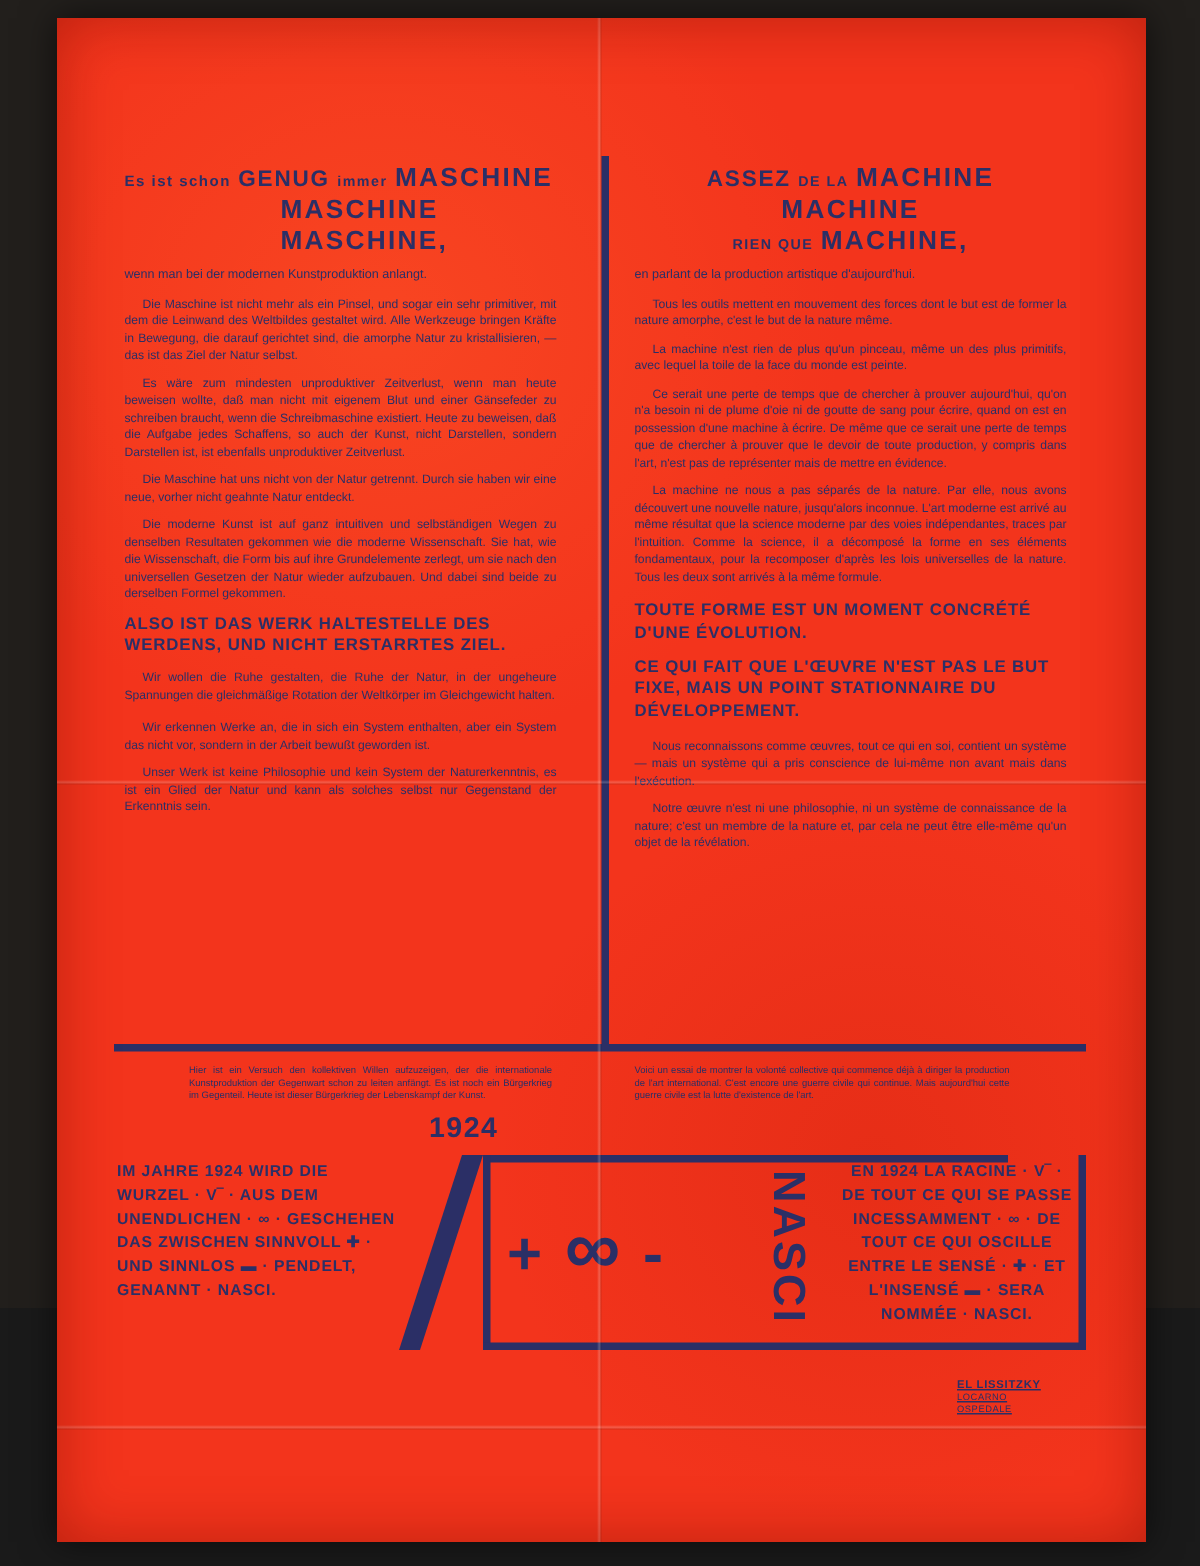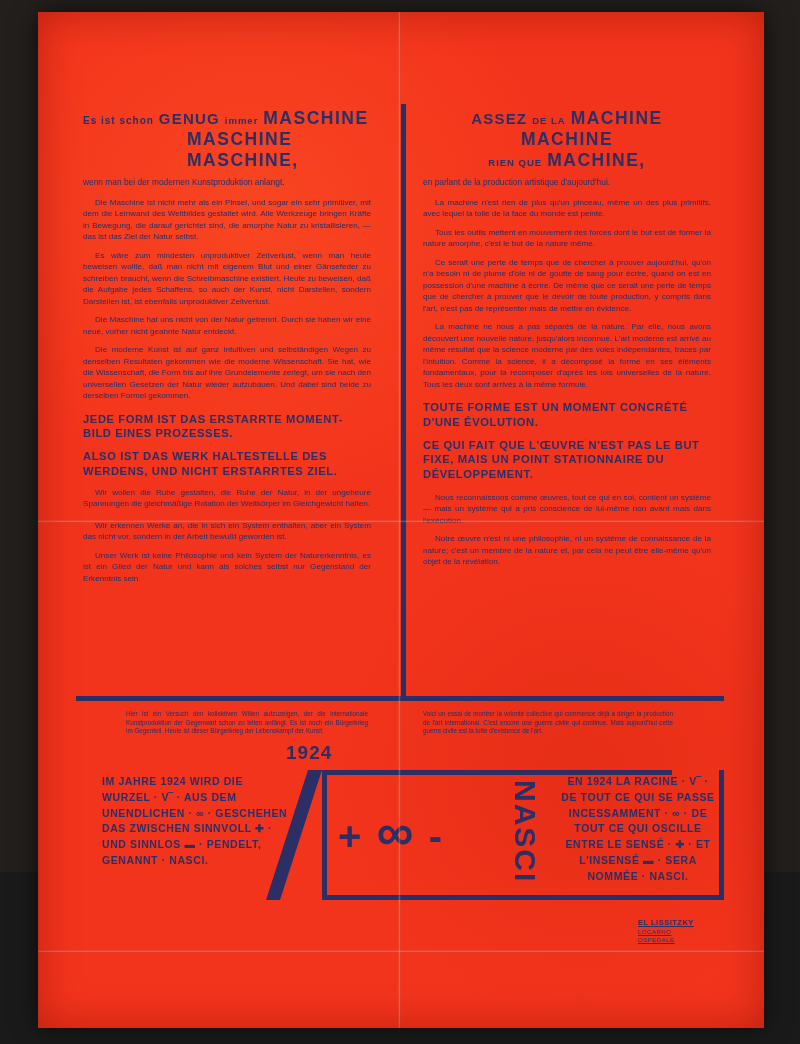--- a/index.html
+++ b/index.html
@@ -121,21 +121,20 @@
   }
 
   
   .bottom-left {
     position: absolute;
     color: #2b2f66;
     font-size: 10.5px;
     font-weight: bold;
     line-height: 1.5;
     letter-spacing: 0.6px;
-    margin-left: 24px;
   }
   .bottom-right {
     position: absolute;
     color: #2b2f66;
     font-size: 10.5px;
     font-weight: bold;
     line-height: 1.5;
     letter-spacing: 0.6px;
     text-align: center;
   }
@@ -206,21 +205,20 @@
         <span class="hl-line hl-big" style="margin-left:104px;">MASCHINE</span>
         <span class="hl-line hl-big" style="margin-left:104px;">MASCHINE,</span>
       </div>
       <p class="lead">wenn man bei der modernen Kunstproduktion anlangt.</p>
 
       <p class="body">Die Maschine ist nicht mehr als ein Pinsel, und sogar ein sehr primitiver, mit dem die Leinwand des Weltbildes gestaltet wird. Alle Werkzeuge bringen Kräfte in Bewegung, die darauf gerichtet sind, die amorphe Natur zu kristallisieren, — das ist das Ziel der Natur selbst.</p>
       <p class="body">Es wäre zum mindesten unproduktiver Zeitverlust, wenn man heute beweisen wollte, daß man nicht mit eigenem Blut und einer Gänsefeder zu schreiben braucht, wenn die Schreibmaschine existiert. Heute zu beweisen, daß die Aufgabe jedes Schaffens, so auch der Kunst, nicht Darstellen, sondern Darstellen ist, ist ebenfalls unproduktiver Zeitverlust.</p>
       <p class="body">Die Maschine hat uns nicht von der Natur getrennt. Durch sie haben wir eine neue, vorher nicht geahnte Natur entdeckt.</p>
       <p class="body">Die moderne Kunst ist auf ganz intuitiven und selbständigen Wegen zu denselben Resultaten gekommen wie die moderne Wissenschaft. Sie hat, wie die Wissenschaft, die Form bis auf ihre Grundelemente zerlegt, um sie nach den universellen Gesetzen der Natur wieder aufzubauen. Und dabei sind beide zu derselben Formel gekommen.</p>
 
-      <p class="emph" style="margin-top:10px;">JEDE FORM IST DAS ERSTARRTE MOMENT-BILD EINES PROZESSES.</p>
       <p class="emph">ALSO IST DAS WERK HALTESTELLE DES WERDENS, UND NICHT ERSTARRTES ZIEL.</p>
 
       <p class="body">Wir wollen die Ruhe gestalten, die Ruhe der Natur, in der ungeheure Spannungen die gleichmäßige Rotation der Weltkörper im Gleichgewicht halten.</p>
       <p class="body" style="margin-top:10px;">Wir erkennen Werke an, die in sich ein System enthalten, aber ein System das nicht vor, sondern in der Arbeit bewußt geworden ist.</p>
       <p class="body">Unser Werk ist keine Philosophie und kein System der Naturerkenntnis, es ist ein Glied der Natur und kann als solches selbst nur Gegenstand der Erkenntnis sein.</p>
     </div>
 
     <div class="col" style="left:88px; top:698px; width:242px;">
       <p class="fine">Hier ist ein Versuch den kollektiven Willen aufzuzeigen, der die internationale Kunstproduktion der Gegenwart schon zu leiten anfängt. Es ist noch ein Bürgerkrieg im Gegenteil. Heute ist dieser Bürgerkrieg der Lebenskampf der Kunst.</p>
     </div>
@@ -233,22 +231,22 @@
           <span class="hl-big">MACHINE</span>
         </span>
         <span class="hl-line hl-big">MACHINE</span>
         <span class="hl-line">
           <span class="hl-immer">RIEN QUE</span>
           <span class="hl-big">MACHINE,</span>
         </span>
       </div>
       <p class="lead">en parlant de la production artistique d'aujourd'hui.</p>
 
+      <p class="body">Tous les outils mettent en mouvement des forces dont le but est de former la nature amorphe, c'est le but de la nature même.</p>
       <p class="body">La machine n'est rien de plus qu'un pinceau, même un des plus primitifs, avec lequel la toile de la face du monde est peinte.</p>
-      <p class="body">Tous les outils mettent en mouvement des forces dont le but est de former la nature amorphe, c'est le but de la nature même.</p>
       <p class="body">Ce serait une perte de temps que de chercher à prouver aujourd'hui, qu'on n'a besoin ni de plume d'oie ni de goutte de sang pour écrire, quand on est en possession d'une machine à écrire. De même que ce serait une perte de temps que de chercher à prouver que le devoir de toute production, y compris dans l'art, n'est pas de représenter mais de mettre en évidence.</p>
       <p class="body">La machine ne nous a pas séparés de la nature. Par elle, nous avons découvert une nouvelle nature, jusqu'alors inconnue. L'art moderne est arrivé au même résultat que la science moderne par des voies indépendantes, traces par l'intuition. Comme la science, il a décomposé la forme en ses éléments fondamentaux, pour la recomposer d'après les lois universelles de la nature. Tous les deux sont arrivés à la même formule.</p>
 
       <p class="emph" style="margin-top:10px;">TOUTE FORME EST UN MOMENT CONCRÉTÉ D'UNE ÉVOLUTION.</p>
       <p class="emph">CE QUI FAIT QUE L'ŒUVRE N'EST PAS LE BUT FIXE, MAIS UN POINT STATIONNAIRE DU DÉVELOPPEMENT.</p>
 
       <p class="body" style="margin-top:10px;">Nous reconnaissons comme œuvres, tout ce qui en soi, contient un système — mais un système qui a pris conscience de lui-même non avant mais dans l'exécution.</p>
       <p class="body">Notre œuvre n'est ni une philosophie, ni un système de connaissance de la nature; c'est un membre de la nature et, par cela ne peut être elle-même qu'un objet de la révélation.</p>
     </div>
 

